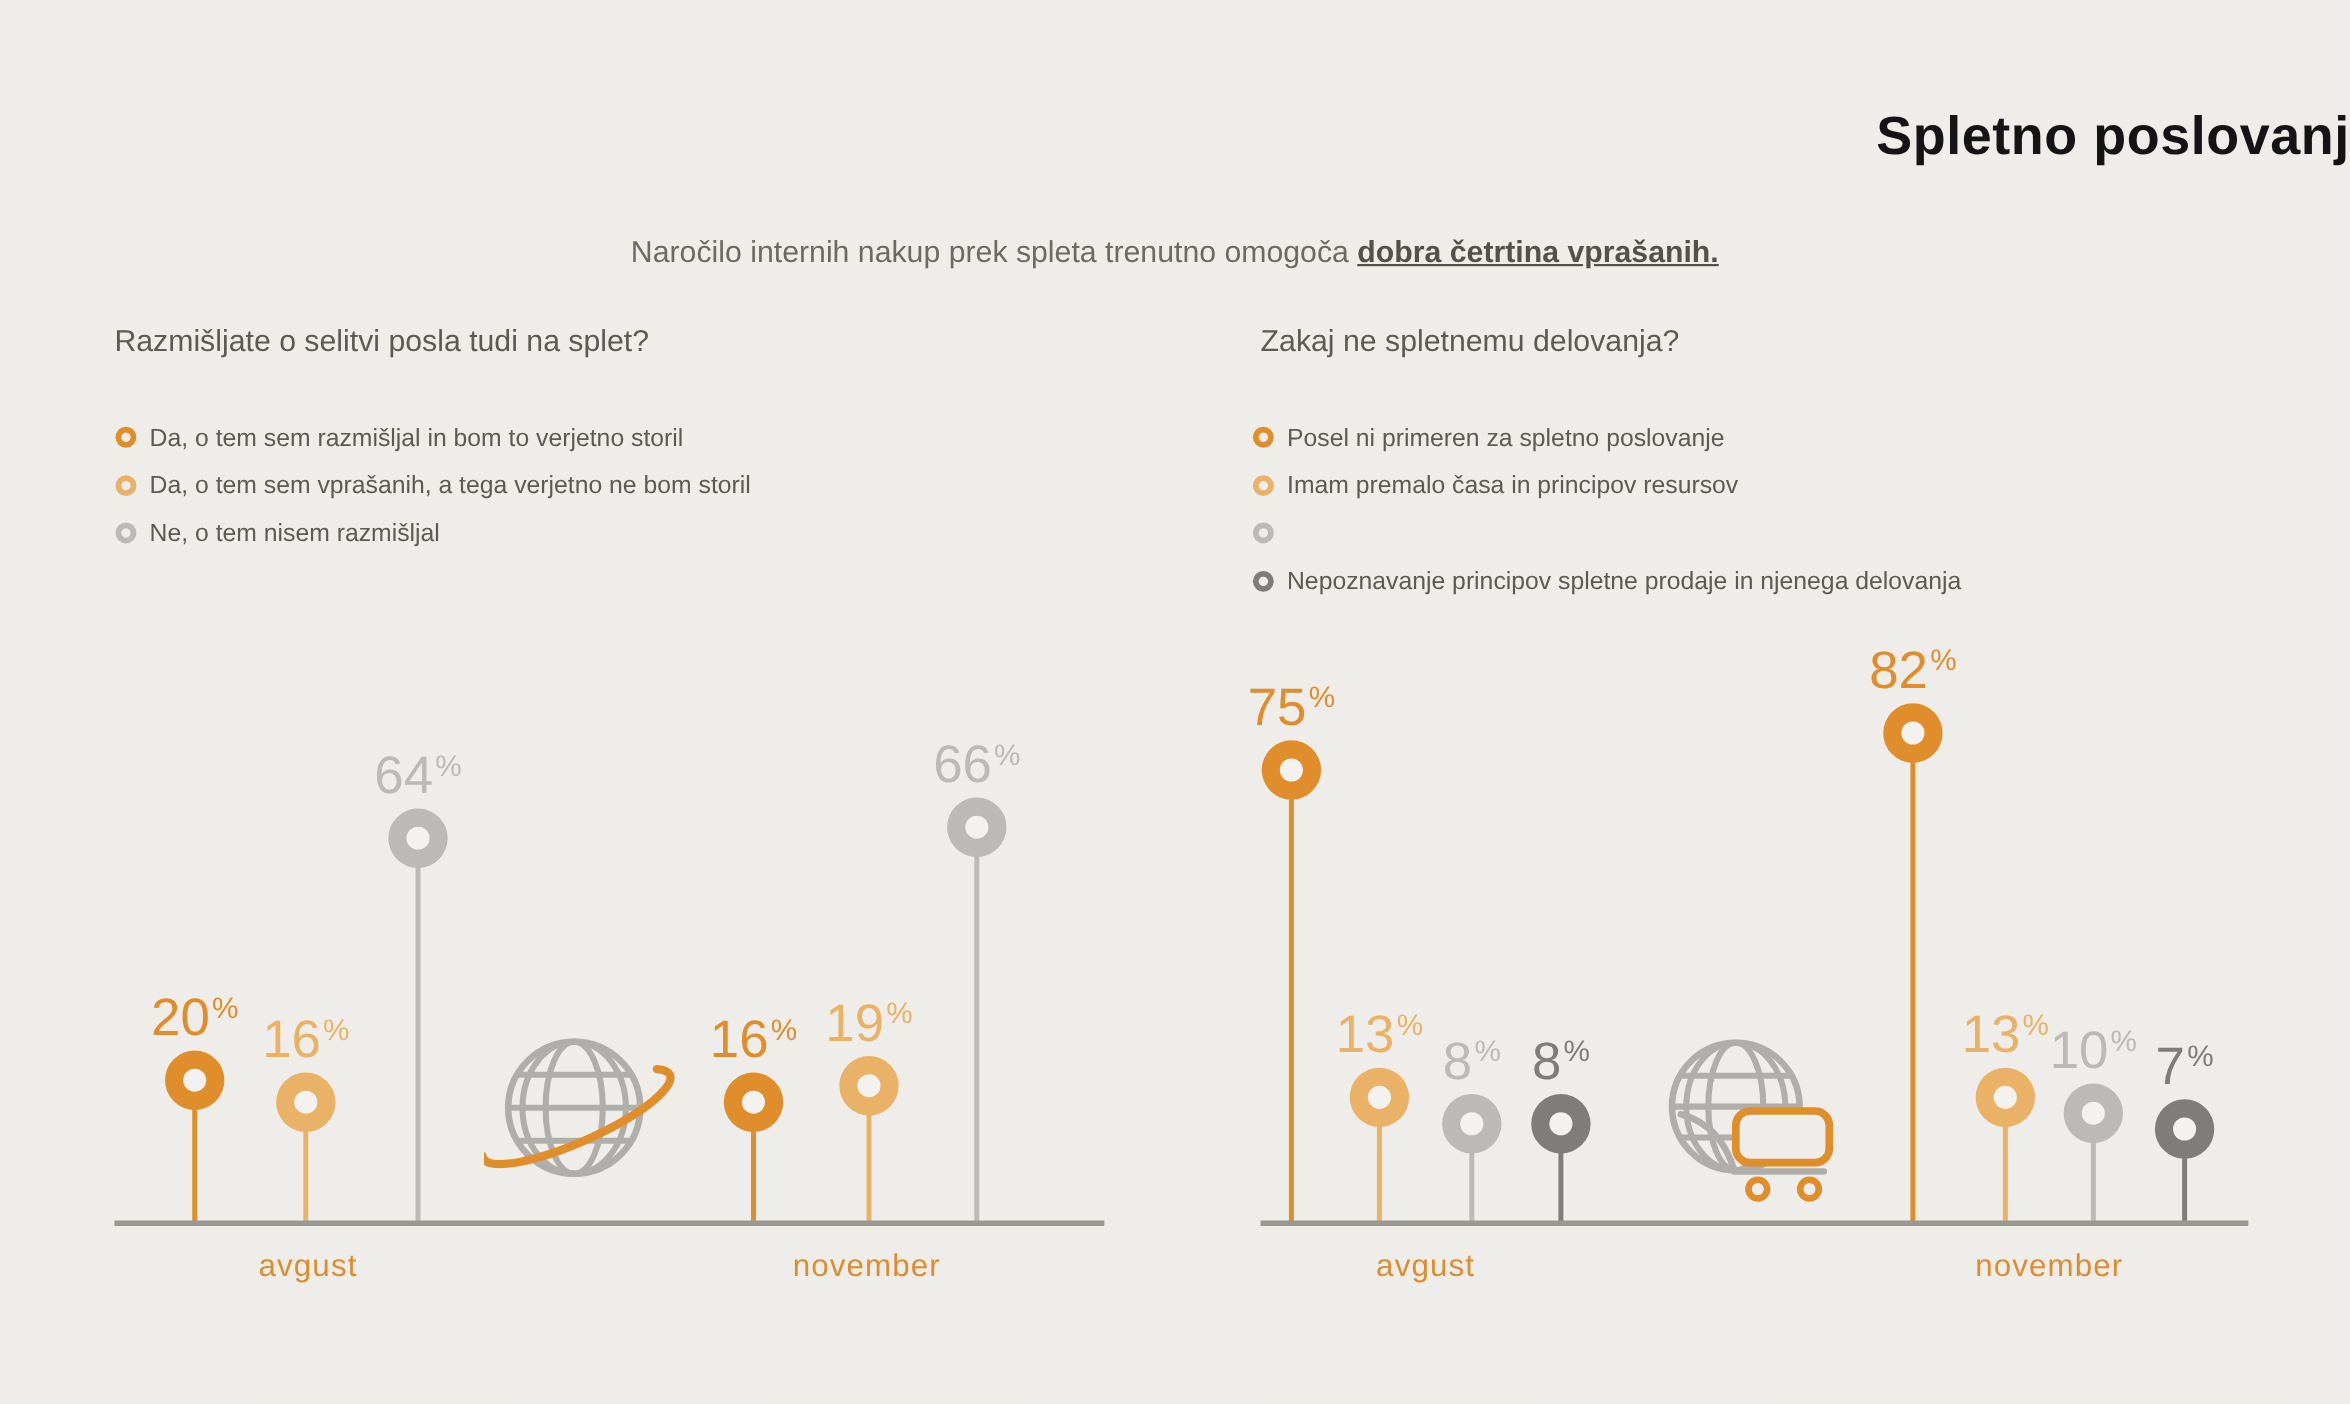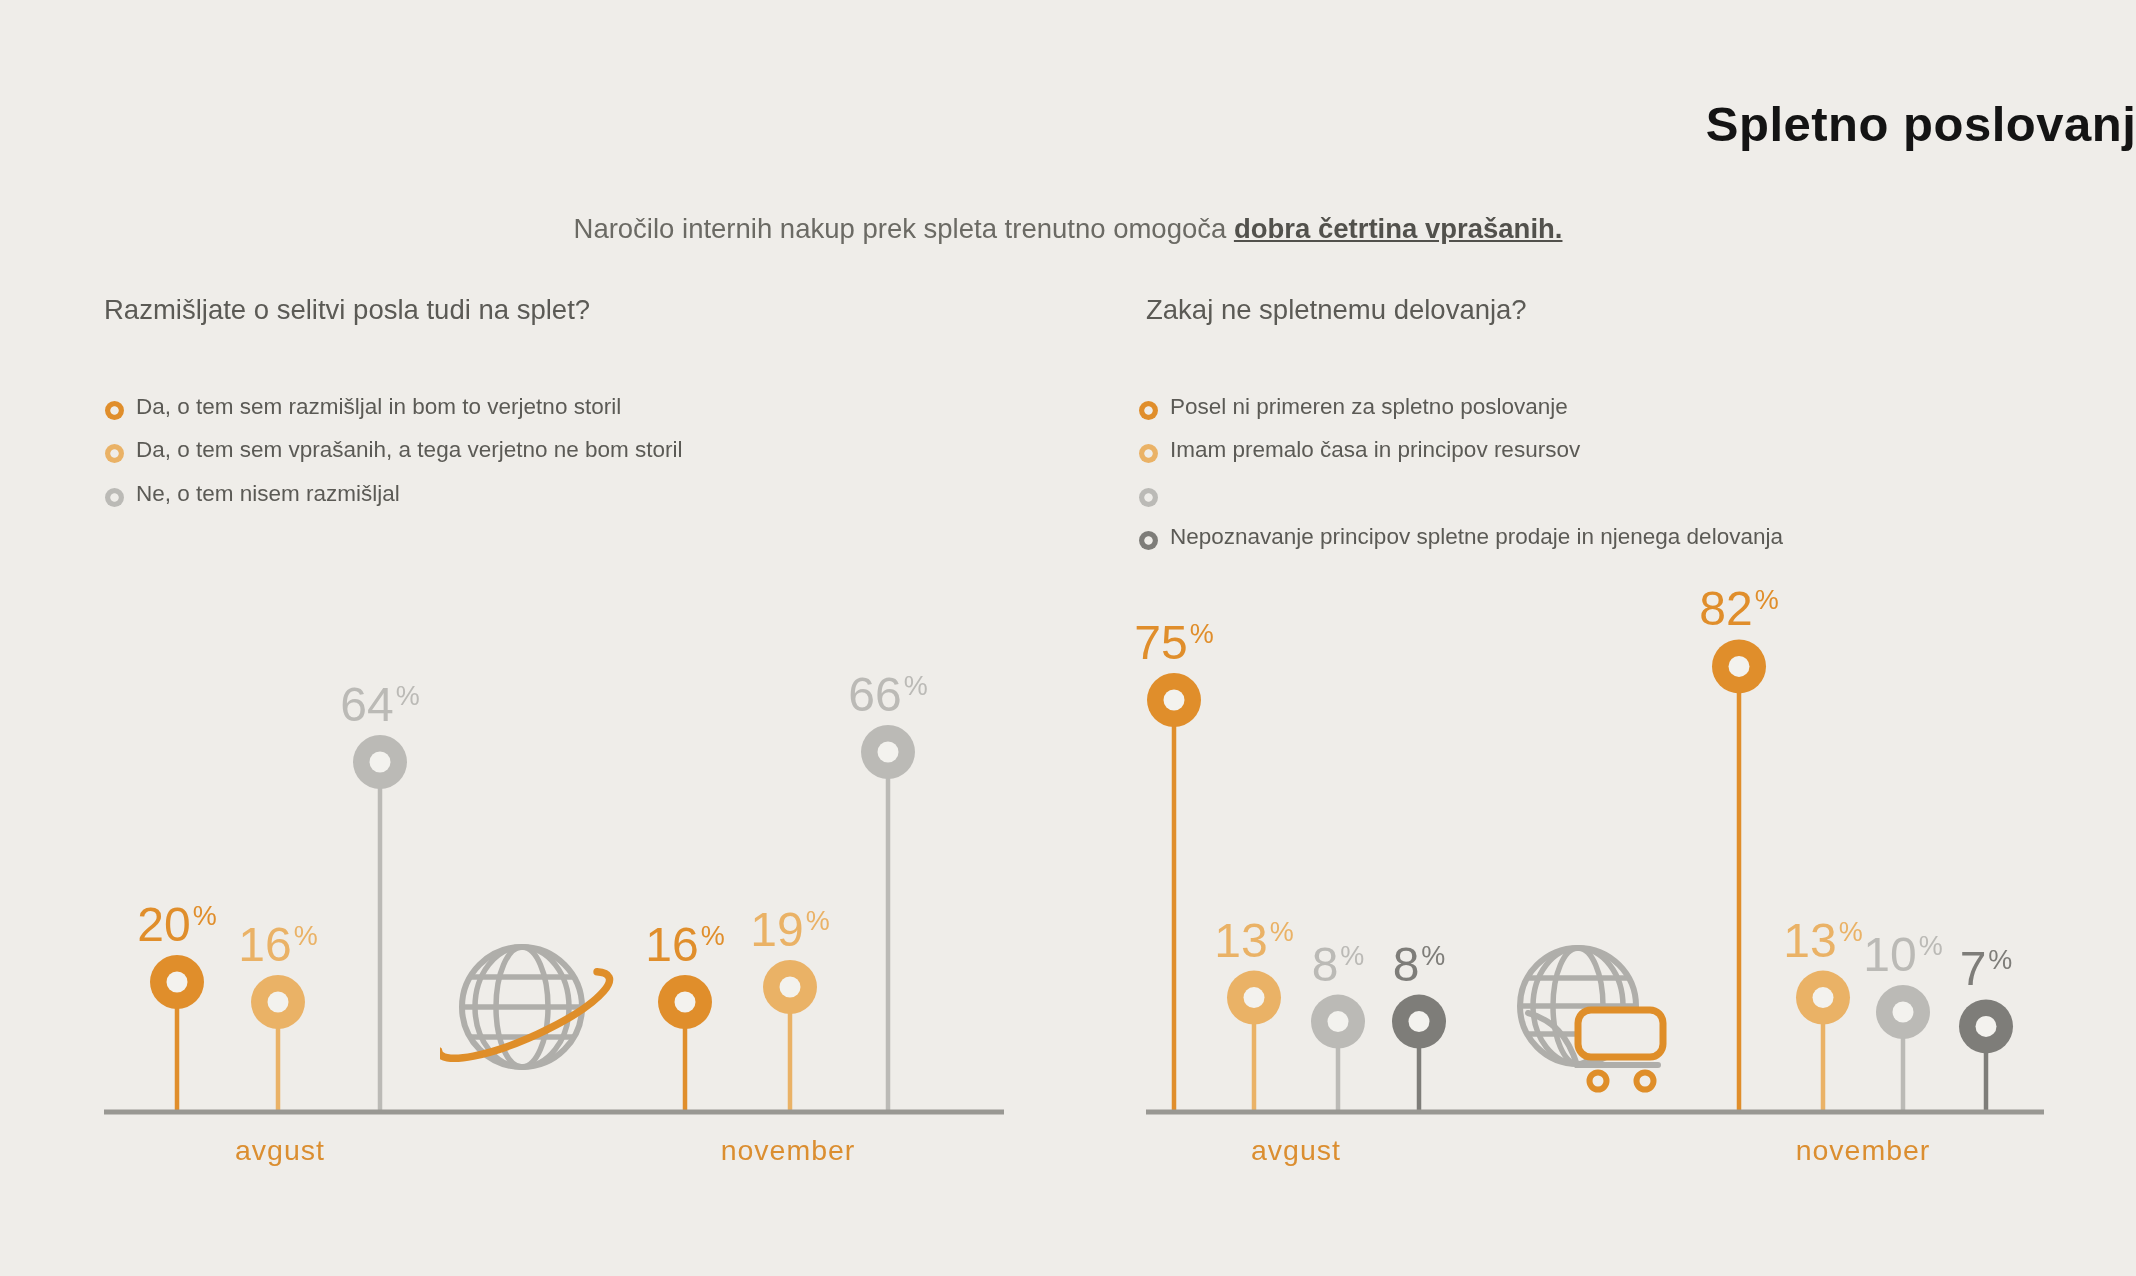--- a/index.html
+++ b/index.html
@@ -23,21 +23,21 @@
     font-size:27.5px;color:#5b5a55;text-align:left;line-height:1.2;
   }
   .question.left{left:104px;top:293px;width:900px;}
   .question.right{left:1146px;top:293px;width:898px;}
   .legend{
     position:absolute;margin:0;padding:0;list-style:none;
   }
   .legend.left{left:105px;top:376px;}
   .legend.right{left:1139px;top:376px;}
   .legend li{
-    display:flex;align-items:flex-end;height:43.5px;gap:12px;
+    display:flex;align-items:center;height:43.5px;gap:12px;
     font-size:22.5px;color:#5b5a55;white-space:nowrap;
   }
   .legend .bullet{
     width:19px;height:19px;border-radius:50%;flex:0 0 19px;
   }
   #chart-layer{position:absolute;left:0;top:0;}
   #chart-layer text{font-family:"Liberation Sans",sans-serif;}
   .value-num{font-size:48px;}
   .value-pct{font-size:27px;}
   .month-label{font-size:28.5px;letter-spacing:1px;}

